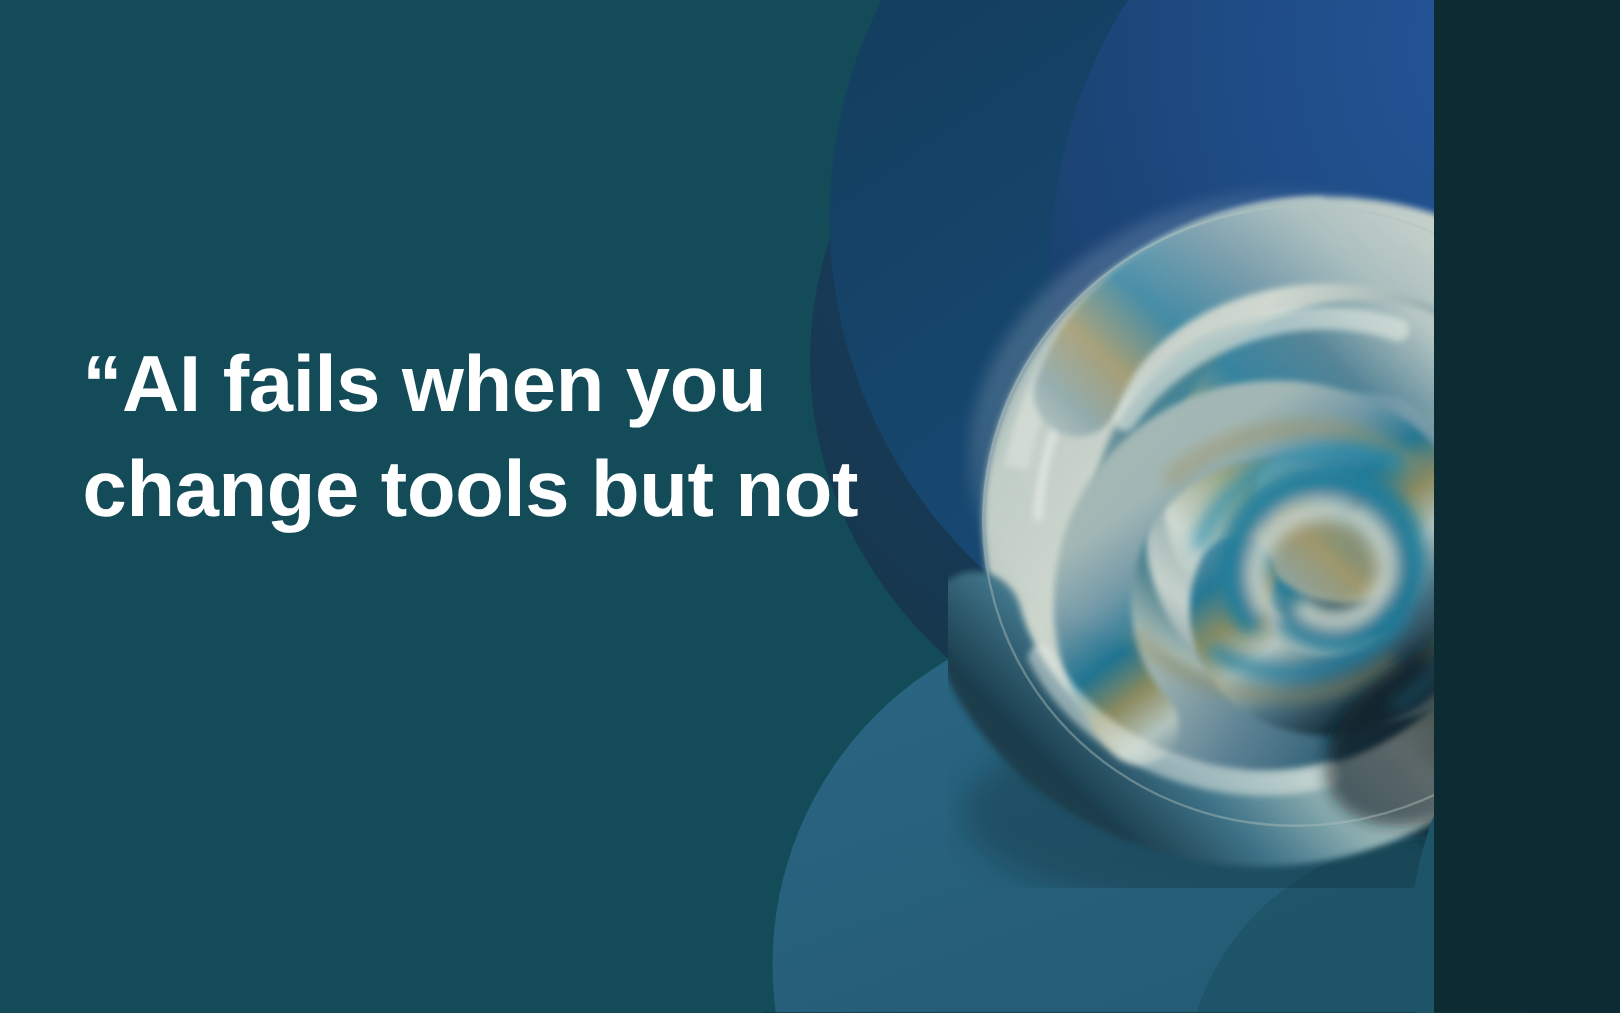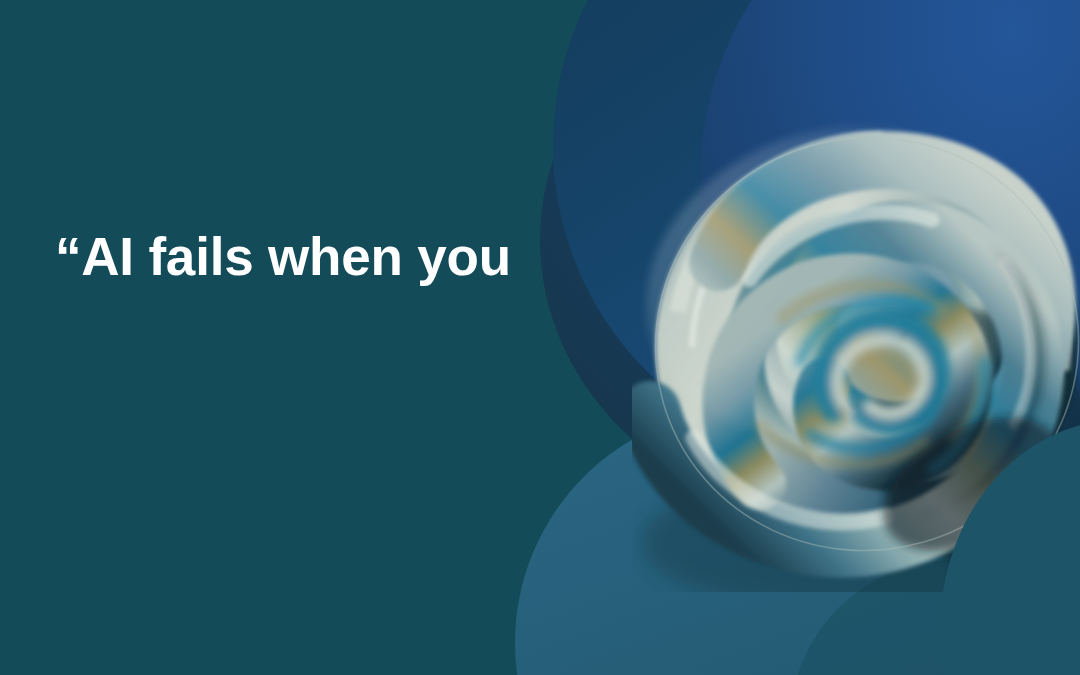--- a/index.html
+++ b/index.html
@@ -3,21 +3,21 @@
 <meta charset="utf-8">
 <title>Quote Card</title>
 <style>
   html, body {
     margin: 0;
     padding: 0;
     background: #0d2b33;
   }
   #stage {
     position: relative;
-    width: 1080px;
+    width: 956px;
     height: 675px;
     overflow: hidden;
     background: #134c58;
     font-family: "Liberation Sans", sans-serif;
   }
 
   
   .bg-base {
     position: absolute;
     inset: 0;
@@ -330,15 +330,16 @@
 
         <ellipse cx="200" cy="170" rx="190" ry="150" fill="url(#gGloss)" transform="rotate(-20 200 170)" opacity="0.4" filter="url(#softer)"></ellipse>
       </g>
     </svg>
   </div>
 
   <div class="bg-teal-wedge"></div>
 
   <div class="quote-block">
     <p class="quote-line">“AI fails when you</p>
+    <p class="quote-line">change tools but not</p>
   </div>
 
 </div>
 
 </body></html>

